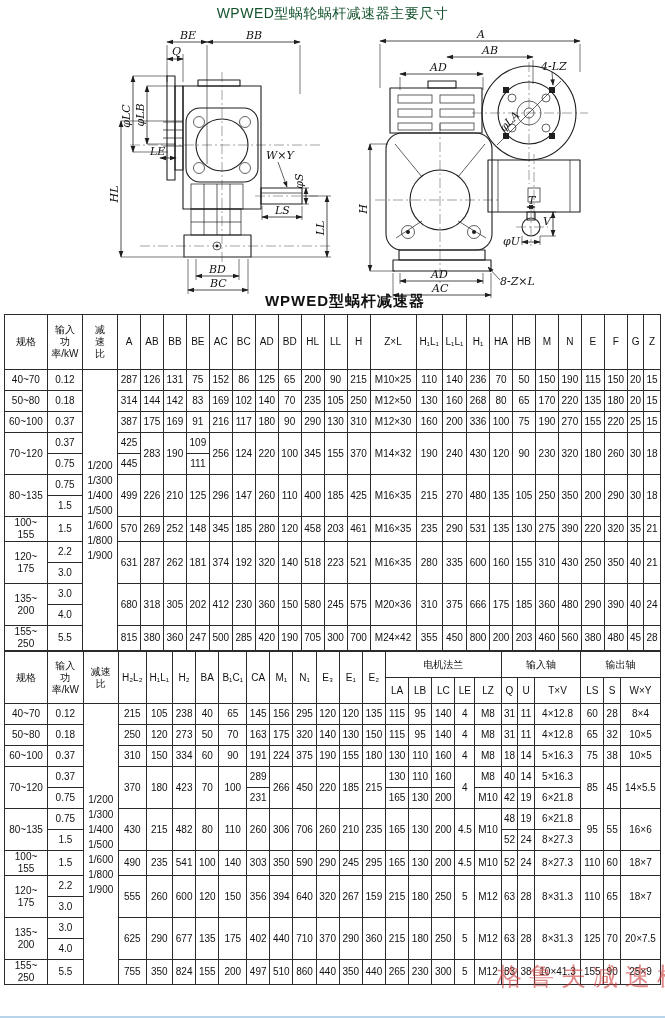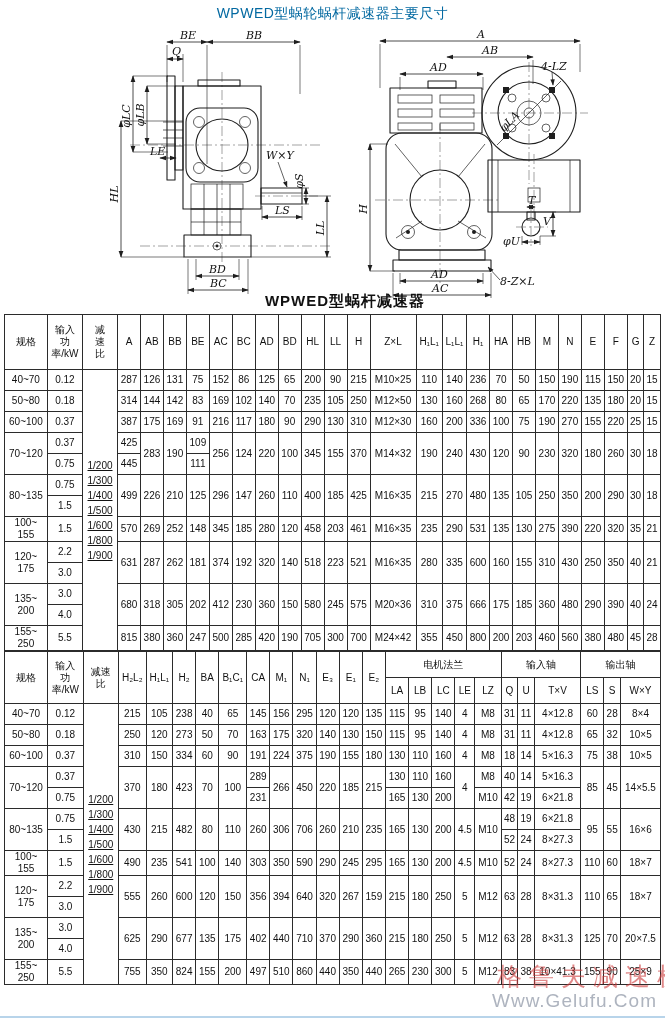--- a/index.html
+++ b/index.html
@@ -1,36 +1,36 @@
 <!DOCTYPE html>
 <html><head>
 <meta charset="utf-8">
 <style>
   html,body{margin:0;padding:0;background:#fff;}
   body{width:665px;font-family:"Liberation Sans",sans-serif;color:#222;}
   .sheet{position:relative;width:665px;height:1018px;background:#fff;overflow:hidden;}
-  .main-title{text-align:center;font-size:14px;color:#0369a1;padding-top:5px;height:19px;letter-spacing:.5px;}
+  .main-title{text-align:center;font-size:14px;color:#14532d;padding-top:5px;height:19px;letter-spacing:.5px;}
   svg{display:block;margin:0 auto;}
   svg text{font-family:"DejaVu Serif",serif;font-style:italic;font-size:11px;fill:#111;}
   svg text.cn{font-style:normal;font-weight:bold;font-size:15px;font-family:"Liberation Sans",sans-serif;letter-spacing:1px;}
   .obj{fill:none;stroke:#1e1e1e;stroke-width:1.1;stroke-linejoin:round;}
   .thin{fill:none;stroke:#1e1e1e;stroke-width:.7;}
   .dim{stroke:#1e1e1e;stroke-width:.8;marker-start:url(#ar);marker-end:url(#ar);}
   .lead{stroke:#1e1e1e;stroke-width:.7;fill:none;marker-end:url(#ar);}
   .ext{stroke:#1e1e1e;stroke-width:.6;}
   .cl{stroke:#666;stroke-width:.6;stroke-dasharray:10 3 2 3;fill:none;}
   .blk{fill:#1e1e1e;stroke:none;}
   .tbl-caption{position:relative;height:15px;font-size:11px;color:#333;}
   .tbl-caption .cap{position:absolute;left:168px;top:0;}
   .tbl-caption .unit{position:absolute;left:477px;top:0;}
   table{border-collapse:collapse;margin:0 auto;font-size:10px;color:#111;width:657px;table-layout:auto;}
   th,td{border:1px solid #2b2b2b;text-align:center;vertical-align:middle;padding:0 1px;white-space:pre;height:20px;font-weight:400;line-height:1.2;}
   #t1 thead th{height:54px;}
   #t2 thead th{height:25px;}
-  td.ratio{font-size:10px;line-height:1.5;padding:0 2px;text-decoration:underline;}
+  td.ratio{font-size:10px;line-height:1.5;padding:0 2px;}
   .watermark-cn{position:absolute;left:497px;top:960px;font-size:25px;letter-spacing:7px;color:rgba(204,56,56,.6);white-space:nowrap;pointer-events:none;z-index:3;}
   .watermark-url{position:absolute;left:492px;top:990px;font-size:19px;color:#aeb4bf;letter-spacing:1px;white-space:nowrap;pointer-events:none;z-index:3;}
   .footer-line{position:absolute;left:0;right:0;bottom:0;height:2px;background:#b8d4ea;}
 </style>
 </head>
 <body>
 
 <div class="sheet">
 
   <div class="main-title">WPWED型蜗轮蜗杆减速器主要尺寸</div>
@@ -854,16 +854,15 @@
           <td>38</td>
           <td>10×41.3</td>
           <td>155</td>
           <td>90</td>
           <td>25×9</td>
         </tr>
       </tbody>
     </table>
 
   <div class="watermark-cn">格鲁夫减速机</div>
-  <div class="watermark-url">Www.Gelufu.Com</div>
   <div class="footer-line"></div>
 
 </div>
 
 </body></html>

